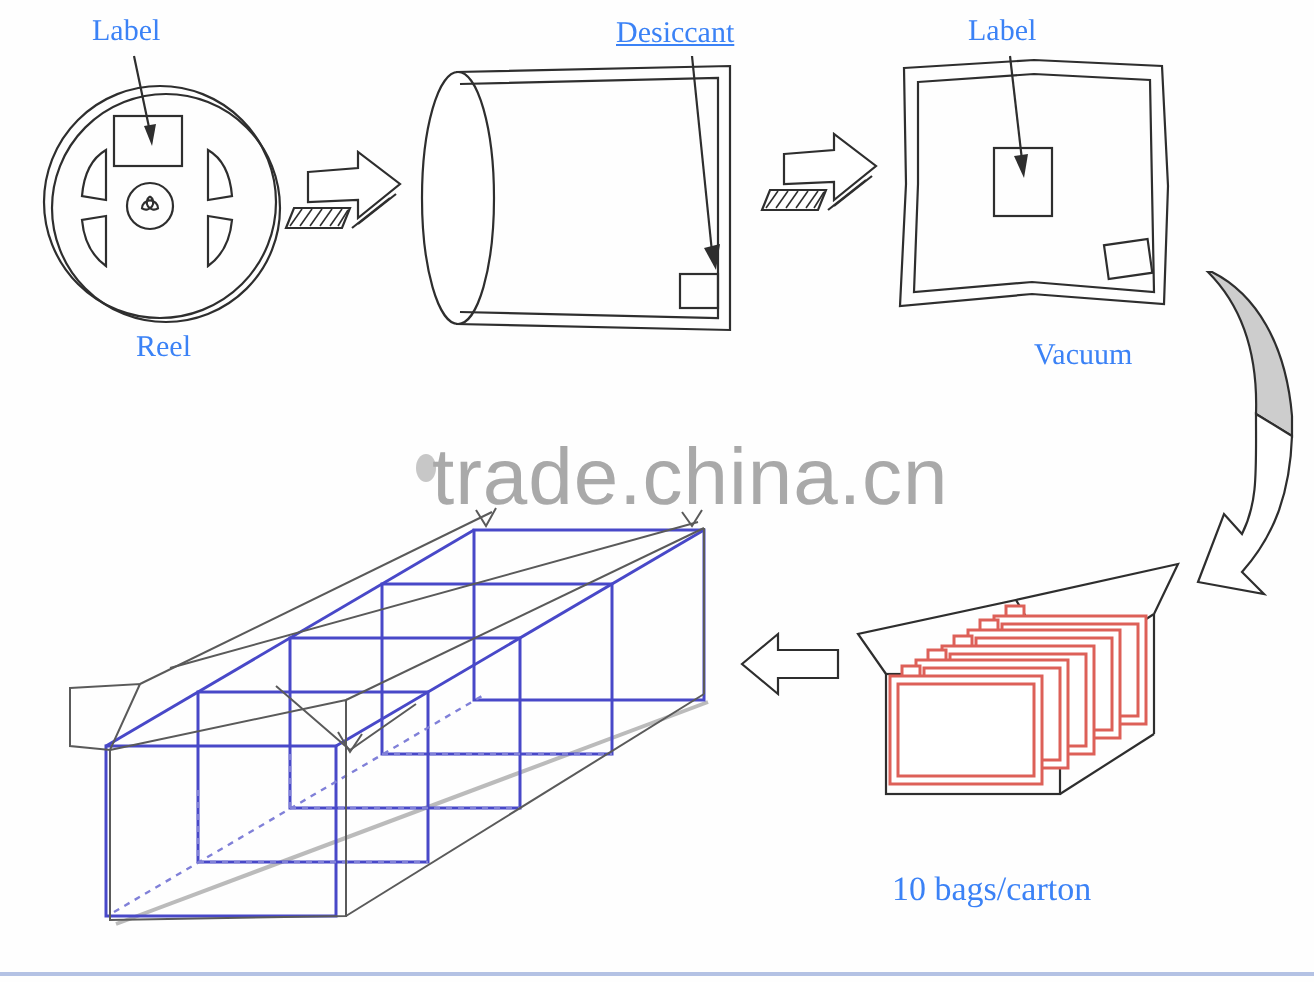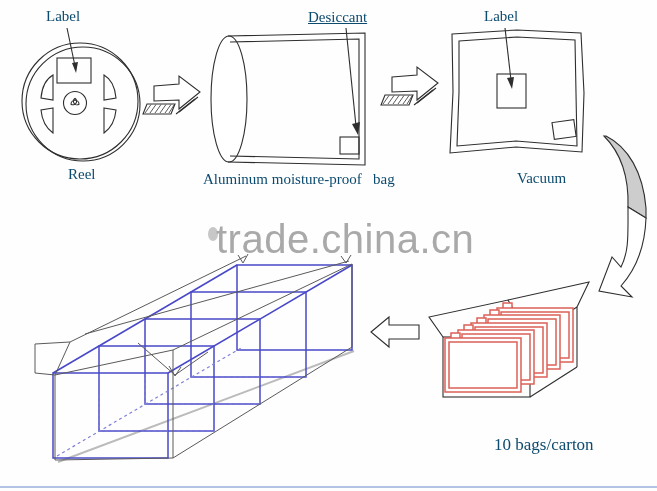--- a/index.html
+++ b/index.html
@@ -7,21 +7,21 @@
   #canvas{
     position:relative;
     width:657px;height:491px;
     background:#fefefe;
     overflow:hidden;
     font-family:"Liberation Serif", serif;
   }
   #artwork{position:absolute;left:0;top:0;}
   .txt{
     position:absolute;
-    color:#0c4a6e;
+    color:#3b82f6;
     font-size:15px;
     line-height:1.1;
     white-space:pre;
     user-select:none;
   }
   .caption-lg{font-size:17px;}
   .watermark{
     position:absolute;
     left:216px;top:217px;
     font-family:"Liberation Sans", sans-serif;
@@ -174,23 +174,22 @@
   </svg>
 
   <div class="txt" style="left:46px;top:8px;">Label</div>
 
   <div class="txt" style="left:308px;top:9px;text-decoration:underline;">Desiccant</div>
 
   <div class="txt" style="left:484px;top:8px;">Label</div>
 
   <div class="txt" style="left:68px;top:166px;">Reel</div>
 
-  <div class="txt" style="left:203px;top:171px;">Aluminum moisture-proof   bag</div>
 
   <div class="txt" style="left:488px;top:170px;margin-left:29px;">Vacuum</div>
 
-  <div class="txt caption-lg" style="left:446px;top:436px;margin-left:48px;">10 bags/carton</div>
+  <div class="txt caption-lg" style="left:446px;top:436px;">10 bags/carton</div>
 
 
   <div class="watermark">trade.china.cn</div>
 
   <div class="bottom-line"></div>
 </div>
 
 </body></html>

